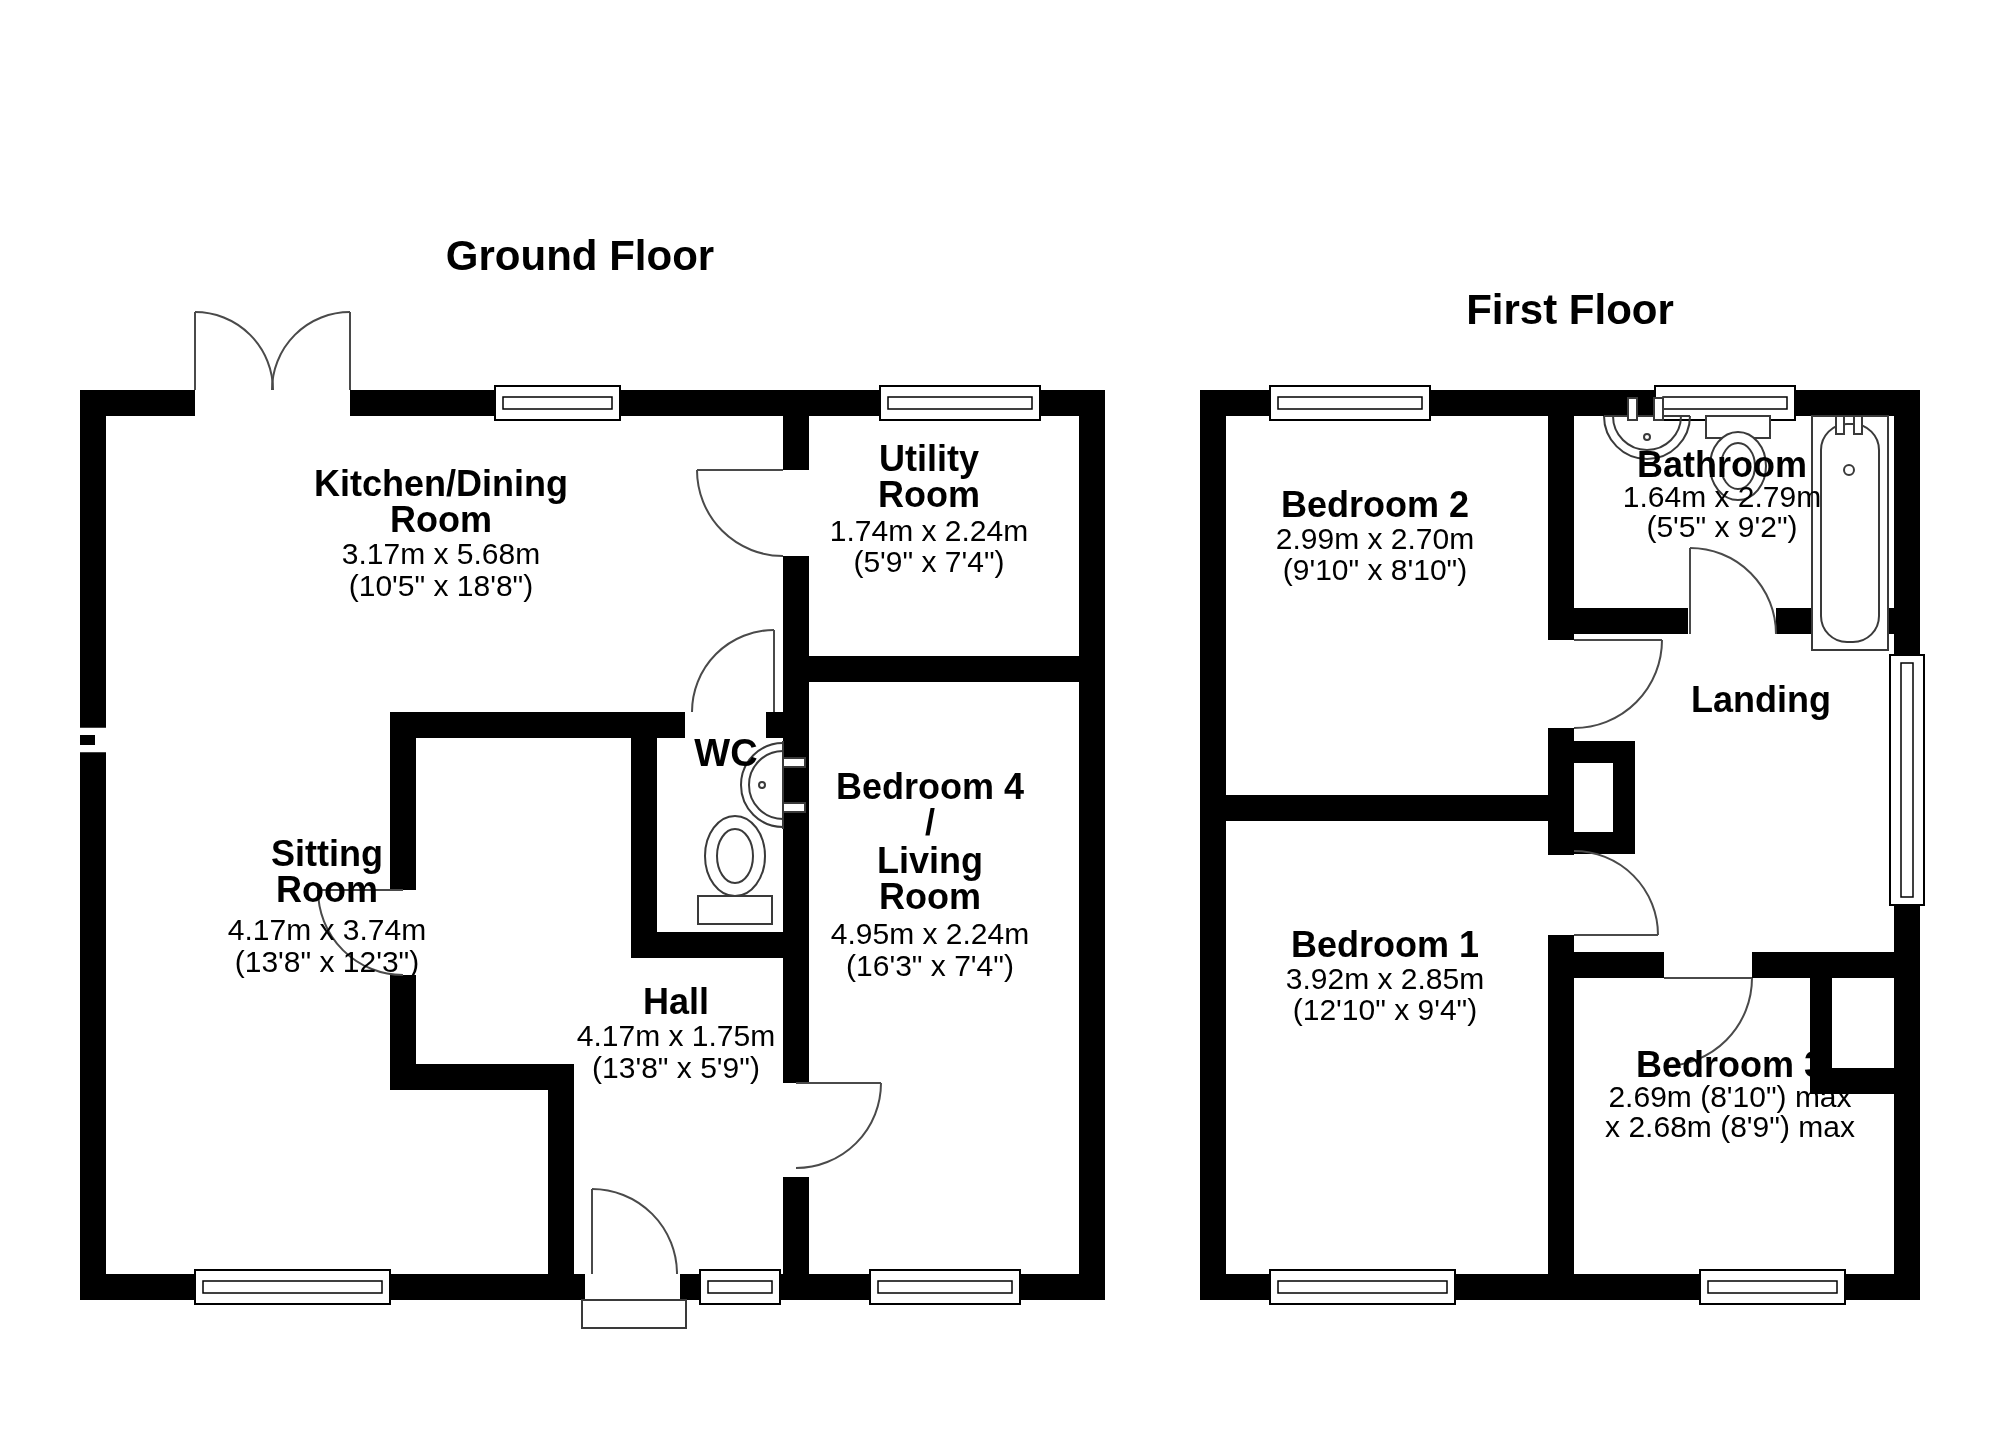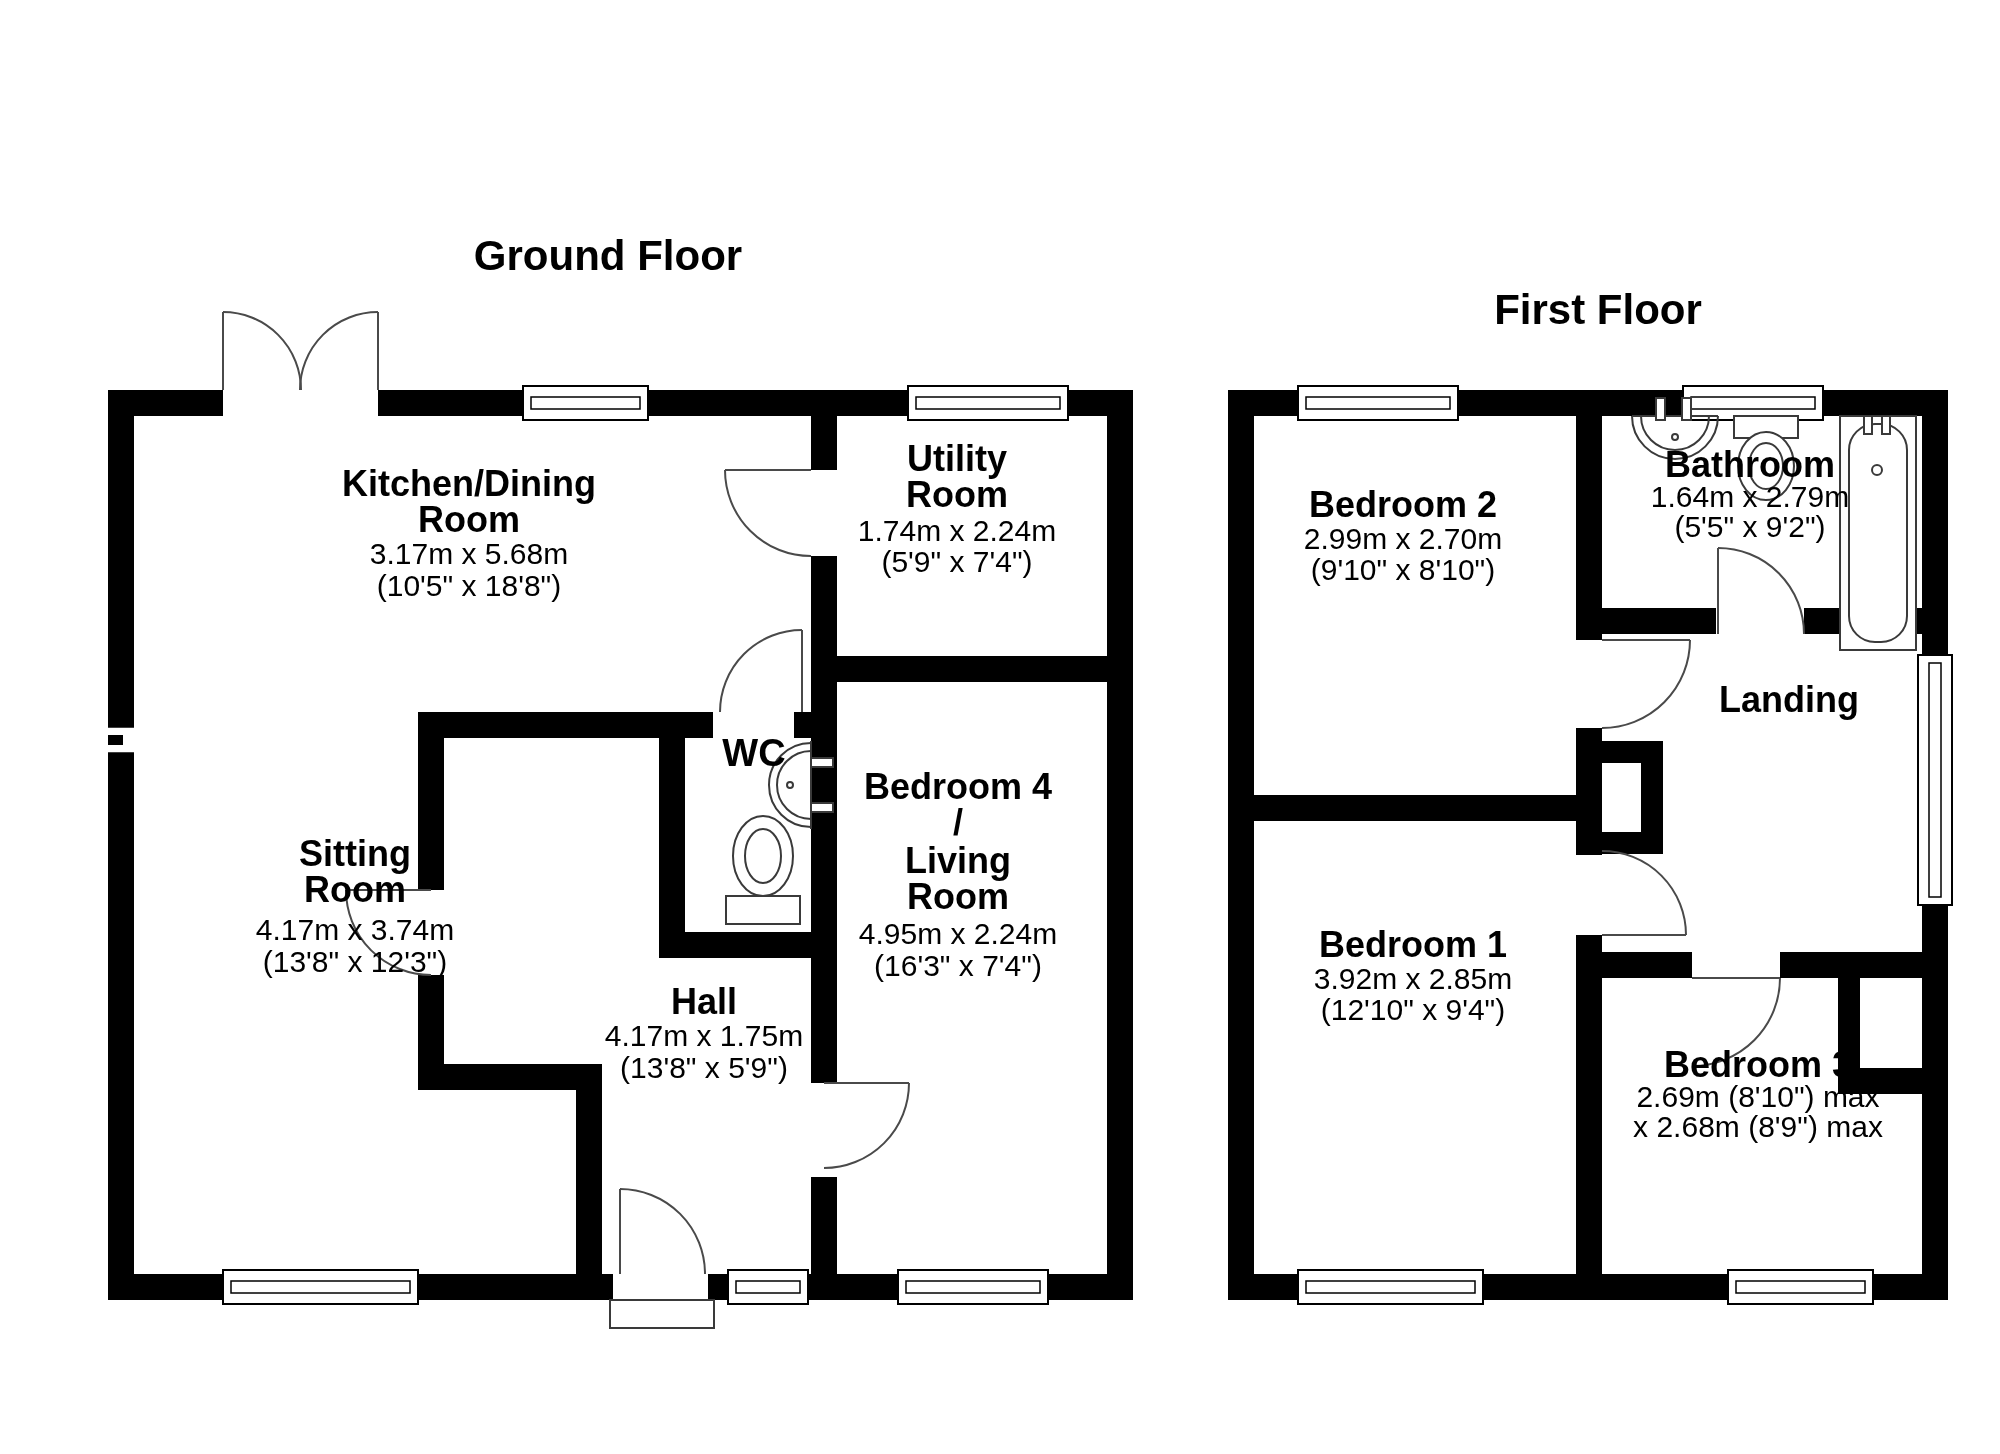--- a/index.html
+++ b/index.html
@@ -1,16 +1,16 @@
 <!DOCTYPE html>
 <html><head>
 <meta charset="utf-8">
 <style>
   html,body{margin:0;padding:0;background:#ffffff;}
-  .page{width:1932px;height:1454px;position:relative;background:#fff;font-family:"Liberation Sans",sans-serif;padding-left:28px;}
+  .page{width:1932px;height:1454px;position:relative;background:#fff;font-family:"Liberation Sans",sans-serif;}
   svg{display:block;}
   .wall{fill:#000000;stroke:none;}
   .hairline{stroke:#000000;stroke-width:1.5;fill:none;}
   .doorline{stroke:#4a4a4a;stroke-width:2;fill:none;}
   .win{fill:#ffffff;stroke:#000000;stroke-width:2;}
   .wininner{fill:none;stroke:#000000;stroke-width:1.5;}
   .fixture{fill:#ffffff;stroke:#3a3a3a;stroke-width:2;}
   .fixline{stroke:#3a3a3a;stroke-width:2;fill:none;}
   text{fill:#000000;}
   .title{font-weight:bold;font-size:42px;text-anchor:middle;}

